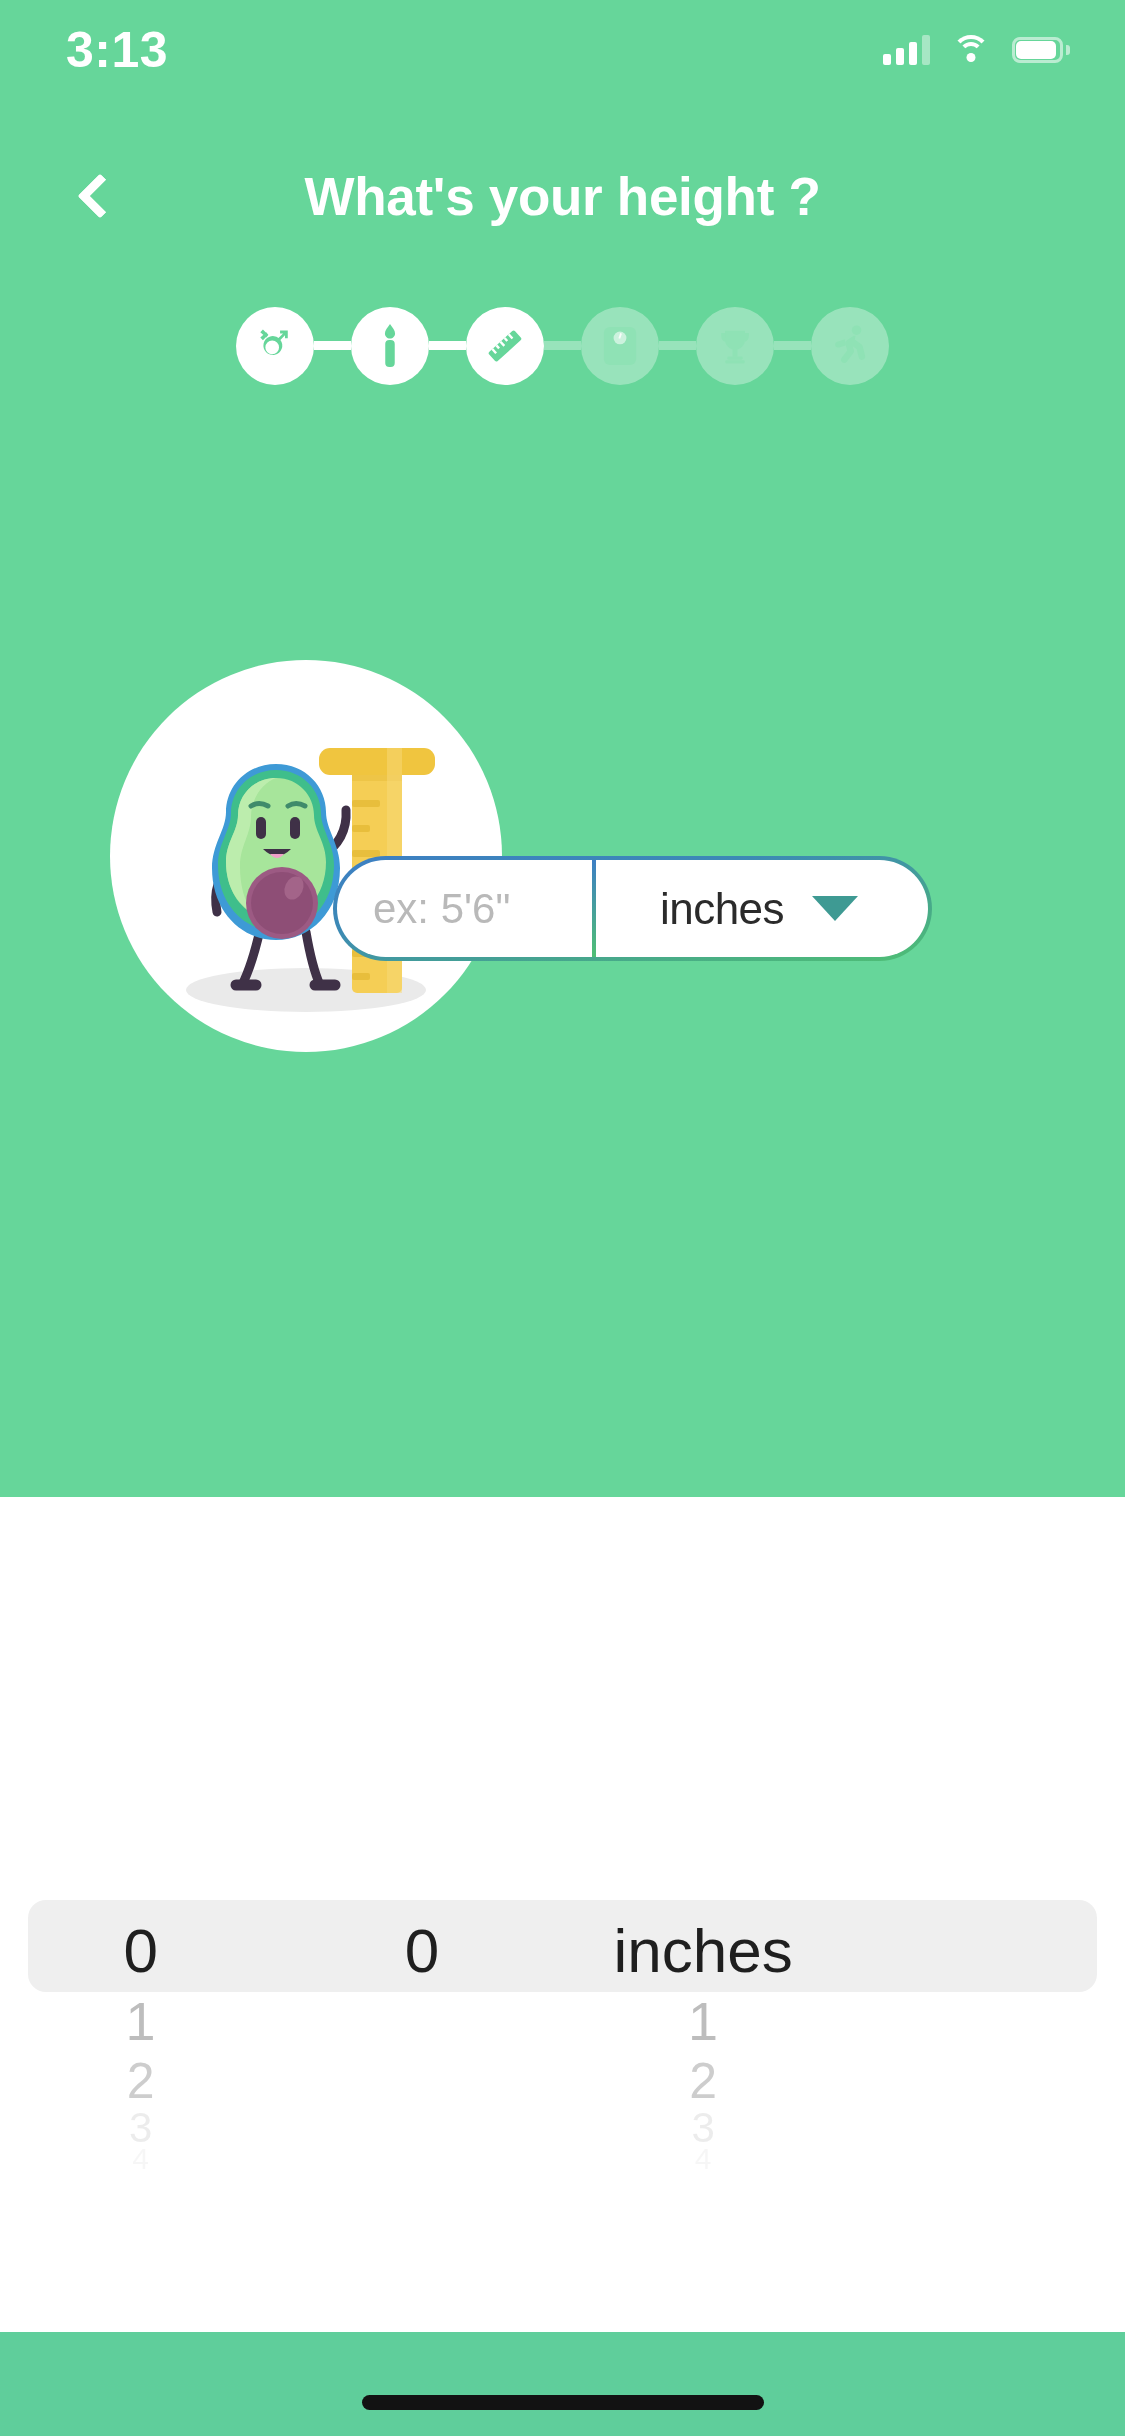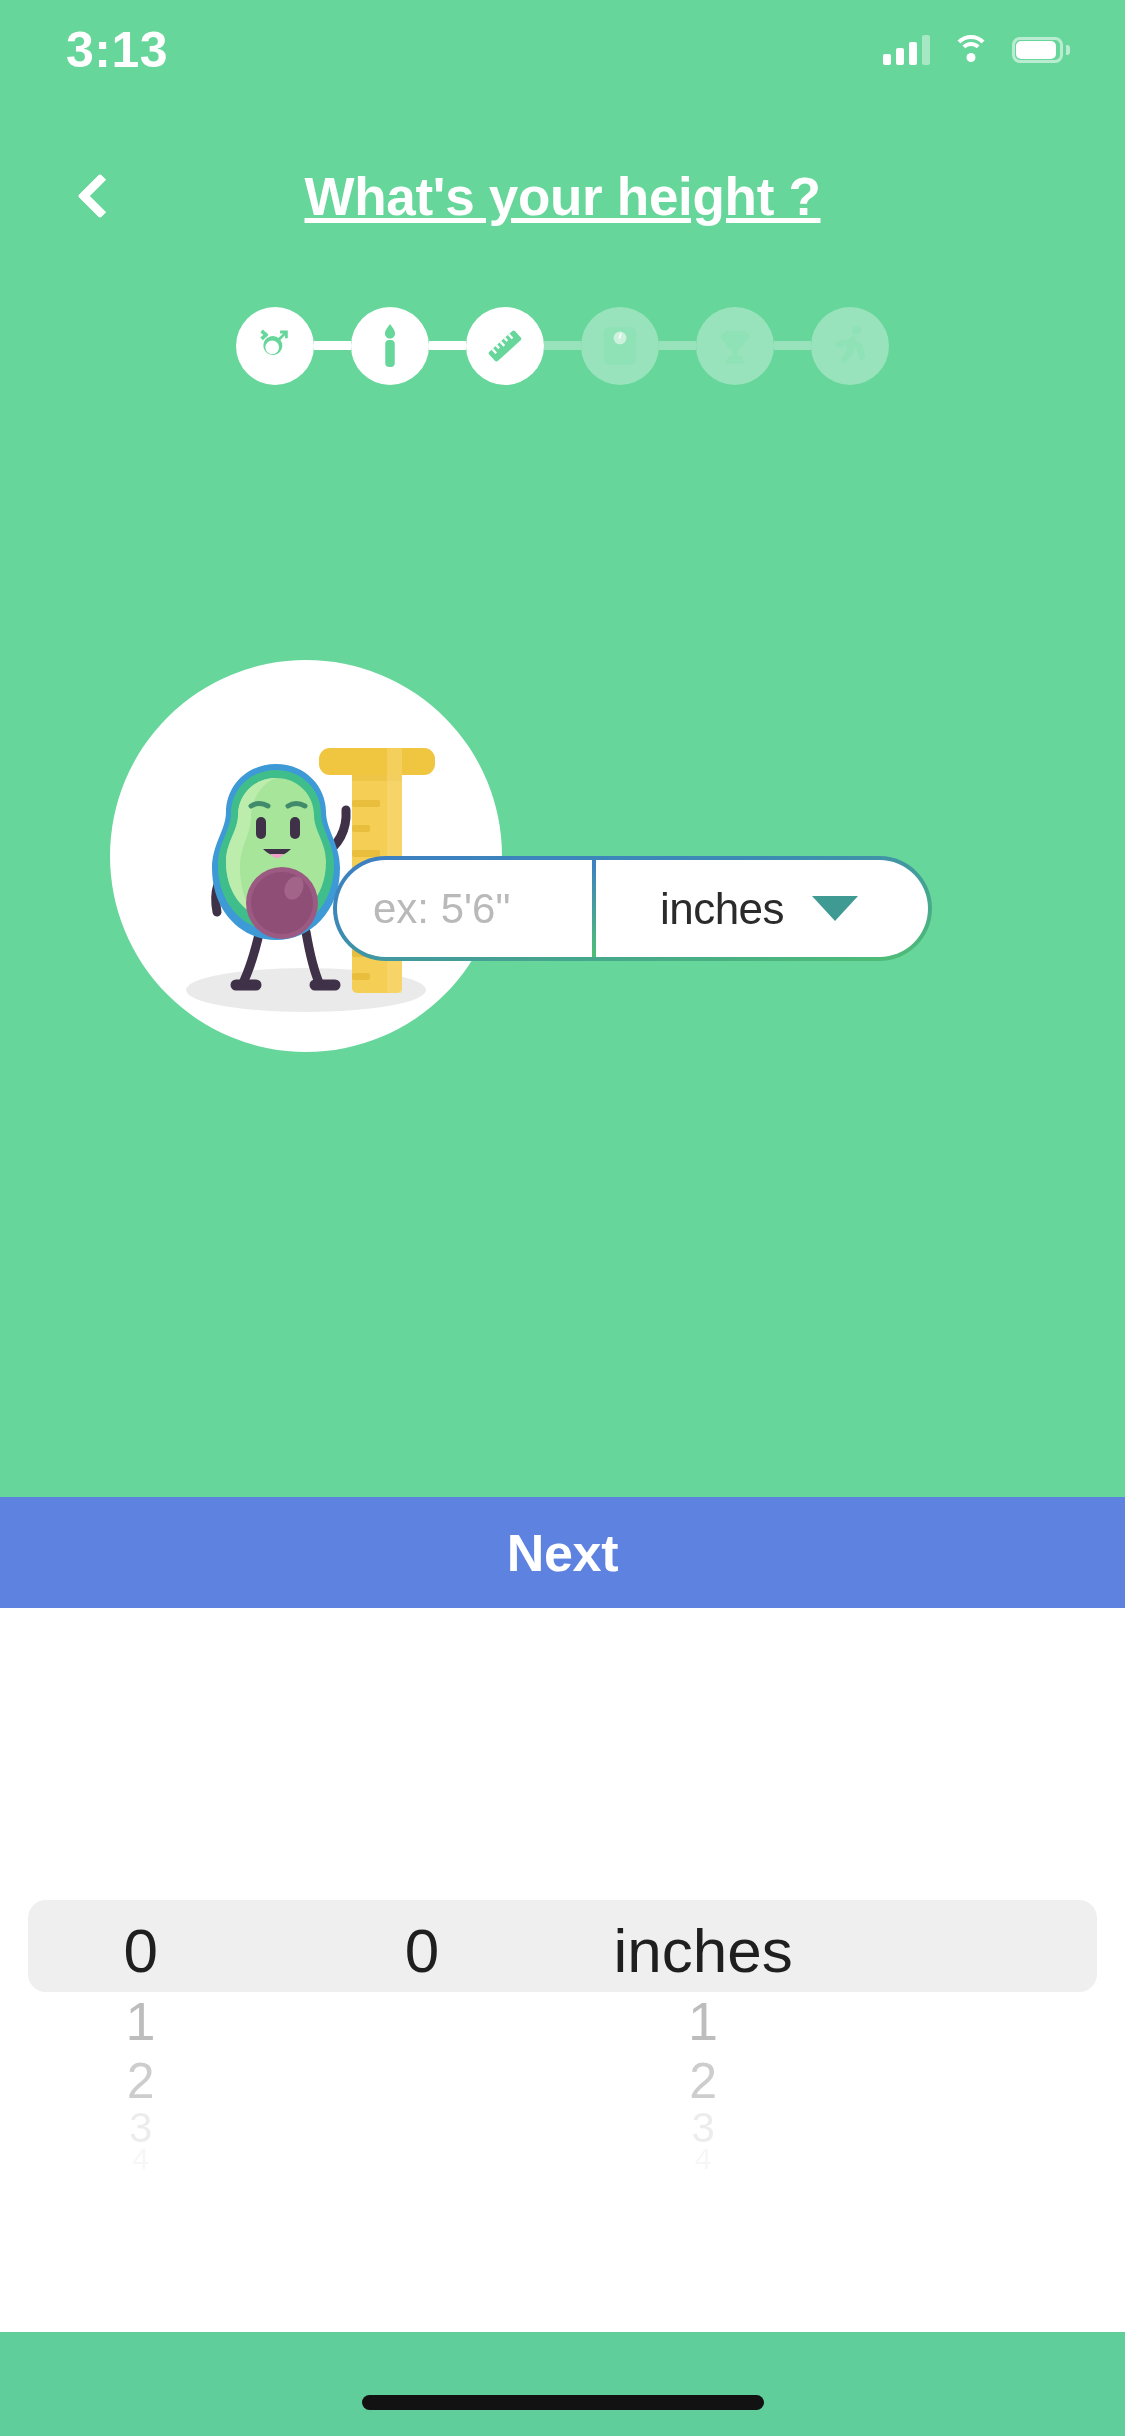--- a/index.html
+++ b/index.html
@@ -74,21 +74,21 @@
     display:flex; align-items:center; justify-content:center;
     cursor:pointer;
   }
   .chev {
     width:32px; height:32px; border-left:9px solid #ffffff;
     border-bottom:9px solid #ffffff; transform:rotate(45deg);
     border-radius:3px;
   }
   .nav-title {
     width:1125px; text-align:center; color:#ffffff;
-    font-size:53px; font-weight:700; letter-spacing:-0.3px;text-decoration:underline;
+    font-size:53px; font-weight:700; letter-spacing:-0.3px;
   }
 
   
   .stepper {
     position:absolute; left:0; top:283px; width:1125px; height:125px;
     display:flex; align-items:center; justify-content:center;
   }
   .step {
     position:relative; width:78px; height:78px; border-radius:50%;
     display:flex; align-items:center; justify-content:center;
@@ -343,23 +343,20 @@
           <div class="unit-box">
             <span class="unit-label">inches</span>
             <span class="unit-caret"></span>
           </div>
         </div>
       </div>
 
     </div>
   </div>
 
-  <div class="next-btn">
-    <span class="next-label">Next</span>
-  </div>
 
   <div class="sheet">
     <div class="picker" id="picker"></div>
   </div>
 
   <div class="sel-band"></div>
 
   <div id="picker-rows">
       <div class="row" style="top: 1915px; font-size: 62px; color: rgb(31, 31, 31); opacity: 1; position: absolute; left: 0px; width: 1125px;">
         <span class="num" style="width: 25%;">0</span>

